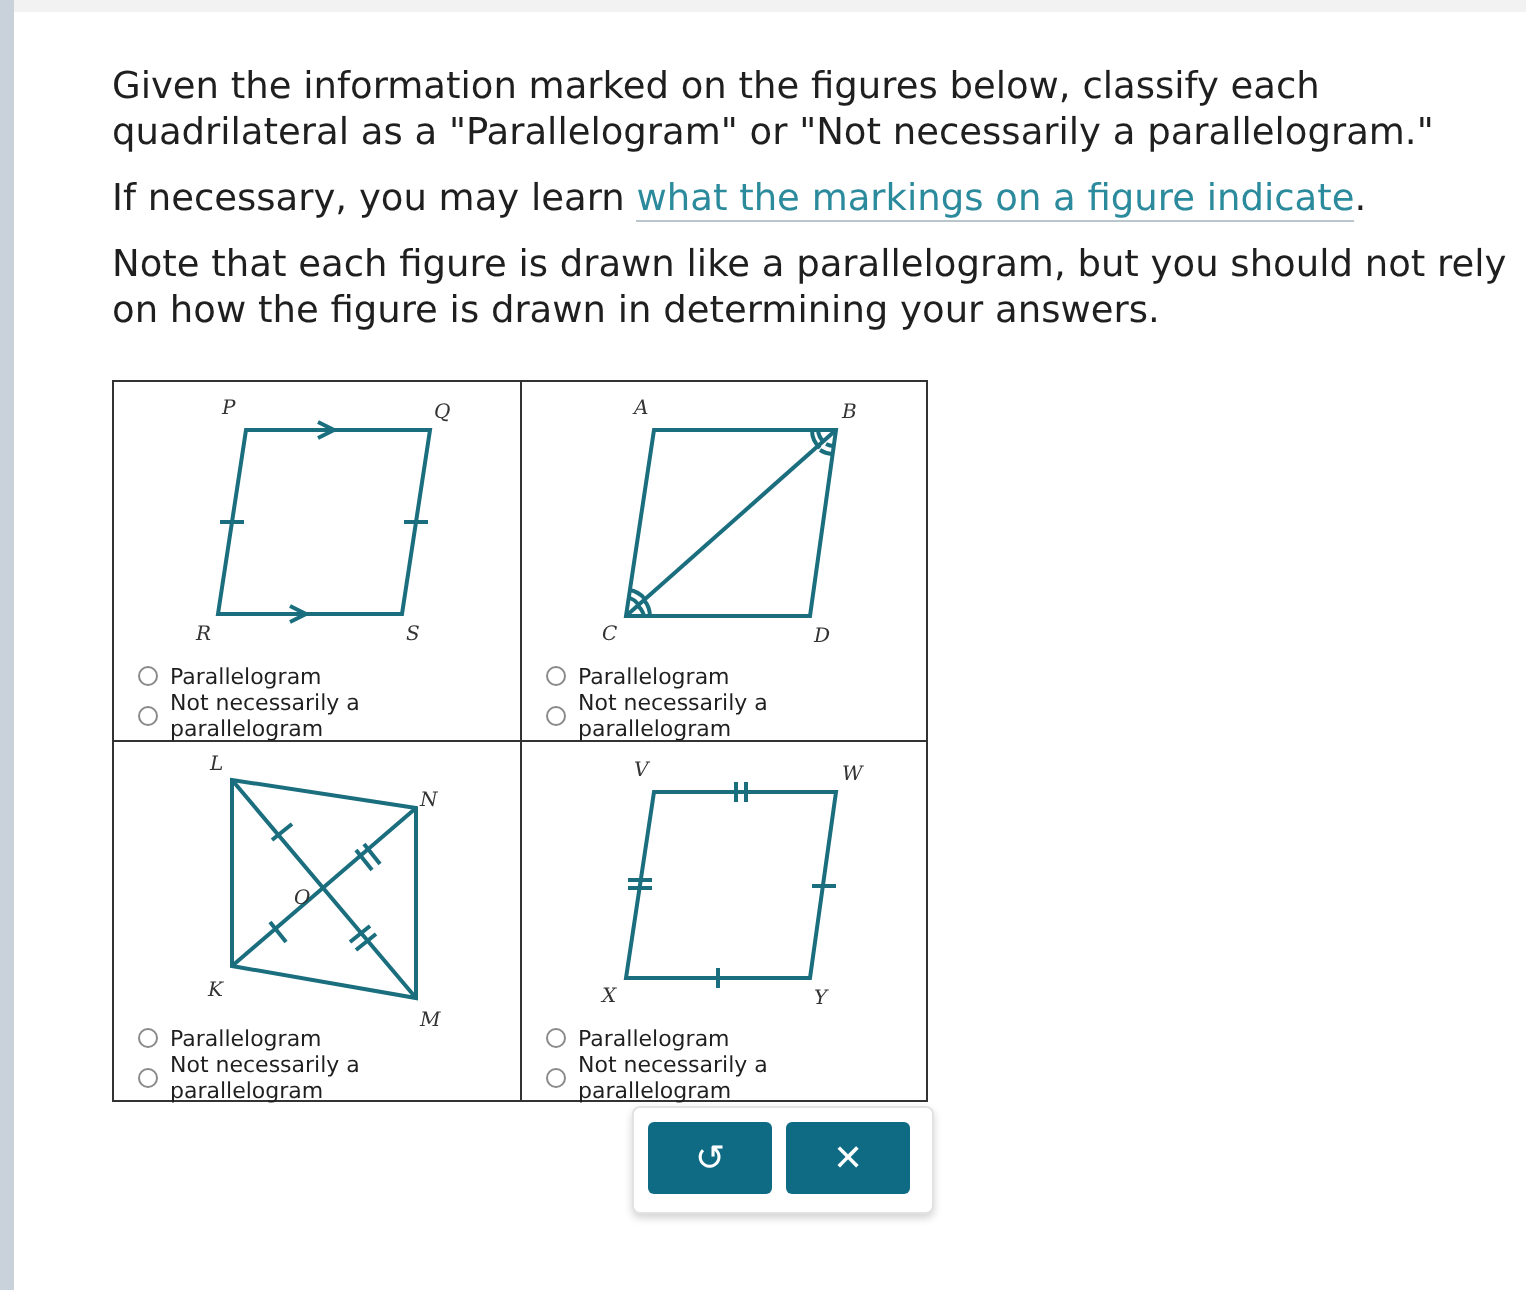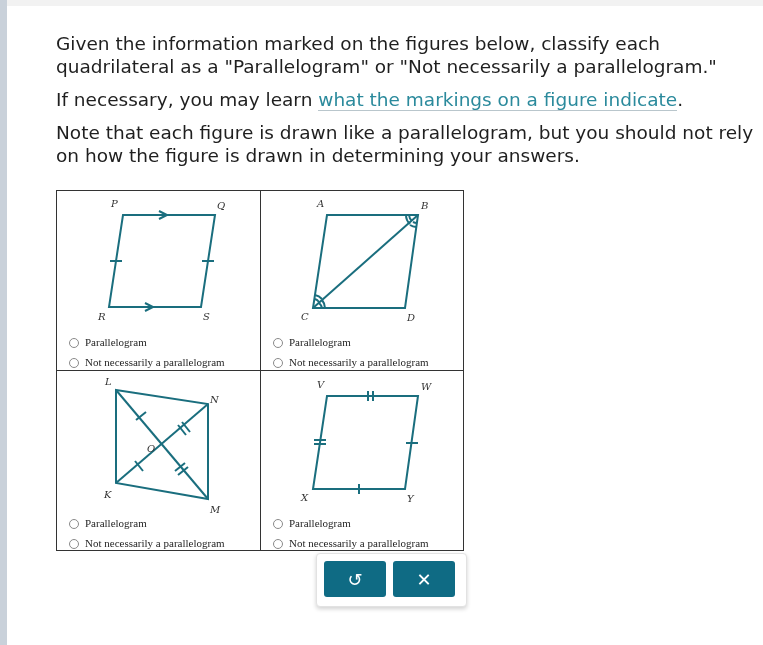--- a/index.html
+++ b/index.html
@@ -17,21 +17,21 @@
   .grid {
     position: absolute; left: 56px; top: 190px; width: 408px; height: 361px;
     border: 1px solid #333; box-sizing: border-box;
     display: grid; grid-template-columns: 204px 203px; grid-template-rows: 180px 180px;
   }
   .cell { position: relative; box-sizing: border-box; }
   .cell.c0 { border-right: 1px solid #333; }
   .cell.r0 { border-bottom: 1px solid #333; }
   .cell svg { position: absolute; left: 0; top: 0; }
   .options { position: absolute; left: 12px; bottom: 2px; font-size: 11px; }
-  .opt { display: flex; align-items: flex-end; height: 20px; cursor: pointer; font-family: Liberation Serif, serif; }
+  .opt { display: flex; align-items: center; height: 20px; cursor: pointer; }
   .radio { width: 10px; height: 10px; border: 1px solid #8a8a8a; border-radius: 50%; margin-right: 6px; background: #fff; box-sizing: border-box; }
   .lbl { font-family: "Italic", "DejaVu Serif", serif; font-style: italic; font-size: 10px; fill: #333; }
   .btn-box {
     position: absolute; left: 316px; top: 553px; width: 149px; height: 52px;
     background: #fff; border: 1px solid #e2e2e2; border-radius: 4px;
     box-shadow: 0 2px 4px rgba(0,0,0,0.18);
   }
   .btn {
     position: absolute; top: 7px; width: 62px; height: 36px; background: #0f6b84;
     border-radius: 3px; color: #fff; display: flex; align-items: center; justify-content: center;

